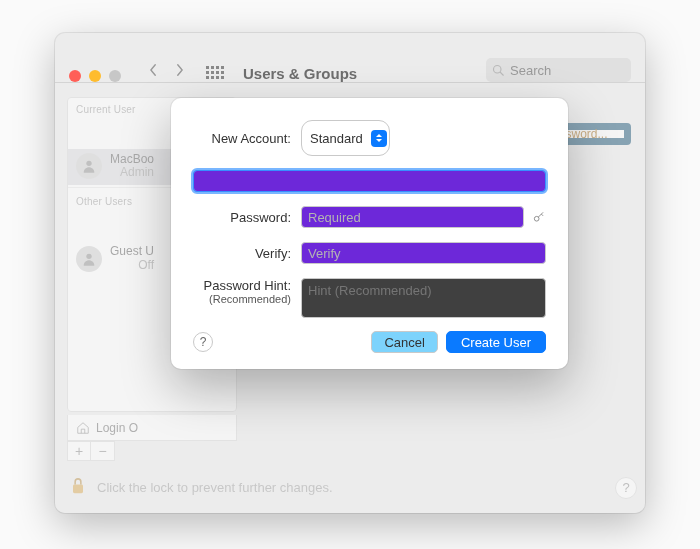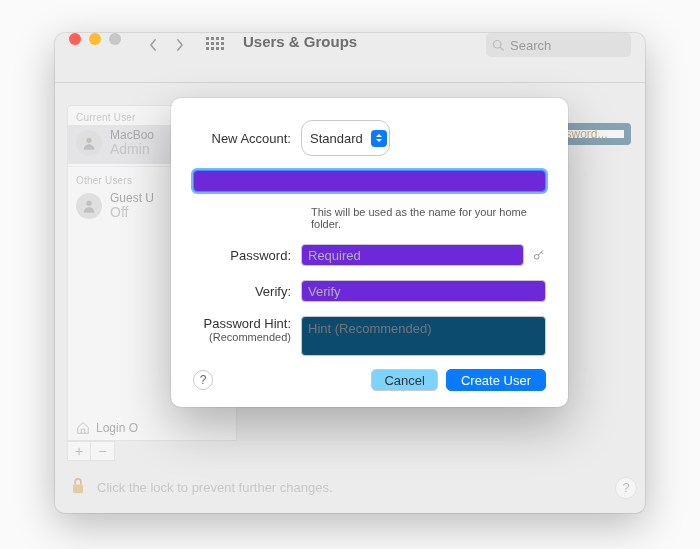--- a/index.html
+++ b/index.html
@@ -11,21 +11,21 @@
     left: 55px; top: 33px;
     width: 590px; height: 480px;
     background: #ececec;
     border-radius: 10px;
     box-shadow: 0 12px 40px rgba(0,0,0,0.25), 0 0 0 1px rgba(0,0,0,0.08);
     overflow: hidden;
   }
   .titlebar {
     height: 50px;
     display: flex;
-    align-items: flex-start;
+    align-items: flex-end;
     padding: 0 14px;
     gap: 8px;
     border-bottom: 1px solid rgba(0,0,0,0.1);
   }
   .traffic { display: flex; gap: 8px; align-items: center; }
   .tl { width: 12px; height: 12px; border-radius: 50%; }
   .tl.red { background: #ff5f57; }
   .tl.yel { background: #febc2e; }
   .tl.grn { background: #c7c7c7; }
   .navbtns { display: flex; gap: 2px; margin-left: 12px; }
@@ -37,32 +37,32 @@
   .searchbox {
     width: 145px; height: 24px; background: rgba(0,0,0,0.05);
     border-radius: 5px; display:flex; align-items:center; padding:0 6px; gap:6px;
     color:#9a9a9a; font-size:13px;
   }
   .searchbox svg { width:12px; height:12px; opacity:0.55; }
 
   .body { position: relative; height: calc(100% - 50px); }
 
   .sidebar {
-    position:absolute; left:12px; top:22px; width:170px; height:315px;
+    position:absolute; left:12px; top:14px; width:170px; height:315px;
     background:#fff; border:1px solid #d8d8d8; border-radius:4px;
     font-size:12px; color:#666;
   }
   .sb-section { padding:6px 8px 2px; font-size:10px; color:#9a9a9a; letter-spacing:0.2px; }
-  .sb-item { display:flex; align-items:center; gap:8px; padding:4px 8px 6px; }
+  .sb-item { display:flex; align-items:center; gap:8px; padding:4px 8px 6px;margin-top:32px; }
   .sb-item.selected { background:#d9d9de; }
   .avatar { width:26px; height:26px; border-radius:50%; background:#cfcfcf; display:flex; align-items:center; justify-content:center; }
   .avatar svg { width:16px; height:16px; fill:#8a8a8a; }
   .sb-item .txt { display:flex; flex-direction:column; line-height:1.1; }
   .sb-item .name { font-size:12px; color:#555; font-weight:500; }
-  .sb-item .sub { font-size:14px; color:#999; }
+  .sb-item .sub { font-size:12px; color:#999;text-align:right; }
   .sb-divider { height:1px; background:#e6e6e6; margin:2px 0; }
 
   .loginopt { position:absolute; left:12px; top:332px; width:170px; height:26px; background:#fff; border:1px solid #d8d8d8; border-top:none; display:flex; align-items:center; gap:6px; padding:0 8px; font-size:12px; color:#666;}
   .loginopt svg { width:14px; height:14px; fill:none; stroke:#777; stroke-width:1.3; }
   .pmrow { position:absolute; left:12px; top:358px; display:flex; }
   .pm { width:24px; height:20px; border:1px solid #d8d8d8; background:#fff; display:flex; align-items:center; justify-content:center; font-size:14px; color:#888; }
   .pm + .pm { border-left:none; }
 
   .tabs { position:absolute; left:300px; top:12px; display:flex; gap:20px; font-size:13px; color:#7a7a7a; }
   .changepw { position:absolute; right:14px; top:40px; width:95px; height:22px; border:7px solid #0c4a6e; border-radius:4px; background:#fff; font-size:12px; color:#a16207; display:flex; align-items:center; justify-content:center; }
@@ -104,21 +104,21 @@
 
   .tinput {
     width:100%; height:22px; border:1px solid #c9c9c9; border-radius:4px;
     padding:0 6px; font-size:13px; color:#333; background:#6d28d9;
   }
   .tinput.focused { outline:3px solid rgba(10,122,255,0.55); outline-offset:-1px; border-color:#6fa8ff; }
   .tinput.dim::placeholder, .tinput.ph::placeholder { color:#b3b3b3; }
   .tinput.ph { color:#b3b3b3; }
   .textarea {
     width:100%; height:40px; border:1px solid #c9c9c9; border-radius:4px;
-    padding:4px 6px; font-size:13px; resize:none; color:#b3b3b3; background:#0c4a6e;
+    padding:4px 6px; font-size:13px; resize:none; color:#b3b3b3; background:#404040;
   }
   .hint { font-size:11px; color:#555; margin:6px 0 14px 118px; }
   .keyico { margin-left:8px; width:16px; display:flex; justify-content:center; color:#8a8a8a; }
   .keyico svg { width:14px; height:14px; }
 
   .sheet-footer { display:flex; align-items:center; margin-top:8px; }
   .helpbtn {
     width:20px; height:20px; border-radius:50%; border:1px solid #c9c9c9;
     display:flex; align-items:center; justify-content:center; font-size:12px; color:#666; background:#fff;
   }
@@ -250,21 +250,20 @@
       </div>
     </div>
   </div>
 
   <div class="row">
     <div class="ctrl">
       <input class="tinput focused" value="" style="">
     </div>
   </div>
 
-  <div class="hint">This will be used as the name for your home folder.</div>
 
   <div class="row">
     <div class="lab">Password:</div>
     <div class="ctrl" style="display:flex; align-items:center;">
       <input class="tinput ph" type="password" placeholder="Required" style="">
       <span class="keyico">
         <svg viewBox="0 0 24 24" fill="none" stroke="#8a8a8a" stroke-width="1.6">
             <circle cx="8" cy="15" r="4"></circle>
             <path d="M11 12 L19 4 M16 7 L19 10"></path>
           </svg>

